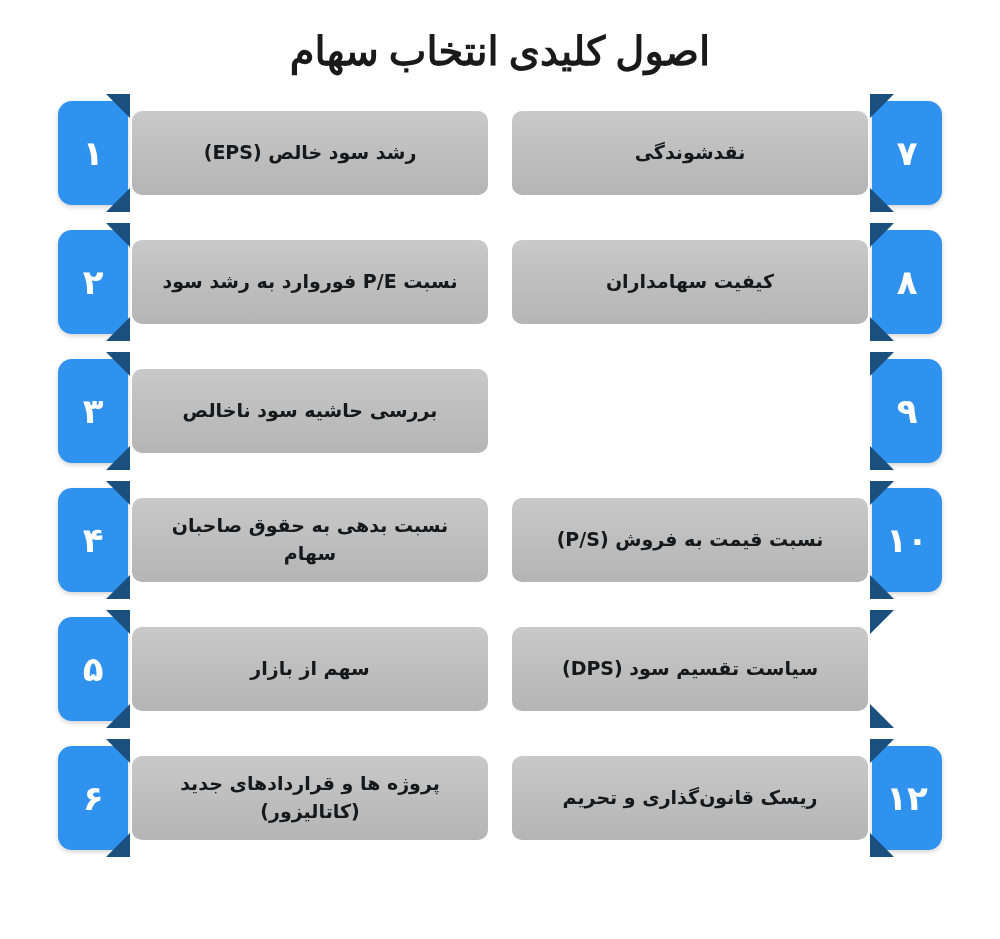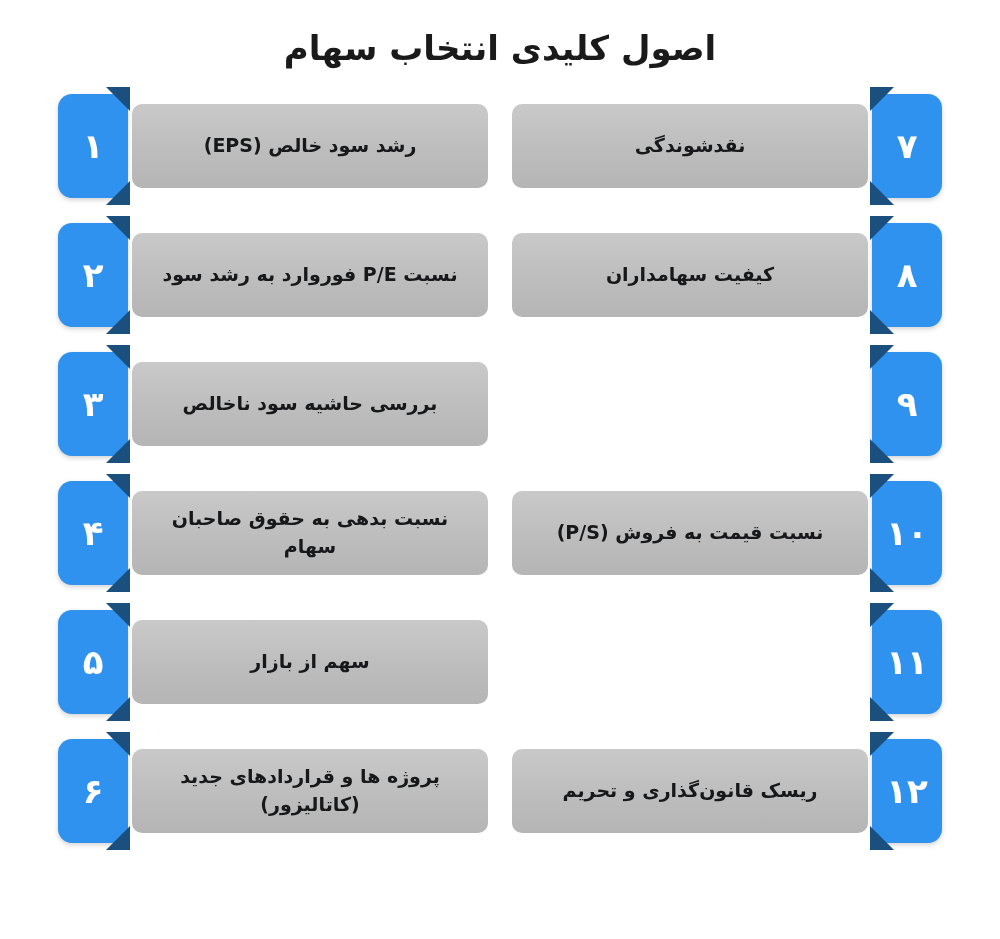--- a/index.html
+++ b/index.html
@@ -14,26 +14,27 @@
     overflow: hidden;
   }
   .infographic {
     position: relative;
     width: 1000px;
     height: 939px;
     box-sizing: border-box;
   }
   .title {
     text-align: center;
-    font-size: 34px;
+    font-size: 40px;
     font-weight: bold;
     color: #1a1a1a;
     padding-top: 28px;
     letter-spacing: 0px;
     direction: rtl;
+    font-family: Liberation Serif, serif;
   }
   .columns {
     display: flex;
     flex-direction: row;
     justify-content: center;
     gap: 52px;
     margin-top: 26px;
   }
   .column {
     display: flex;
@@ -159,21 +160,23 @@
         </div>
         <div class="label-bar">
           <span>نسبت قیمت به فروش (P/S)</span>
         </div>
       </div>
 
       <div class="item">
         <div class="badge-wrap">
           <div class="fold tr"></div>
           <div class="fold br"></div>
-          <div class="badge">۱۱</div>
+        </div>
+        <div class="label-bar">
+          <span>سیاست تقسیم سود (DPS)</span>
         </div>
       </div>
 
       <div class="item">
         <div class="badge-wrap">
           <div class="fold tr"></div>
           <div class="fold br"></div>
           <div class="badge">۱۲</div>
         </div>
         <div class="label-bar">

